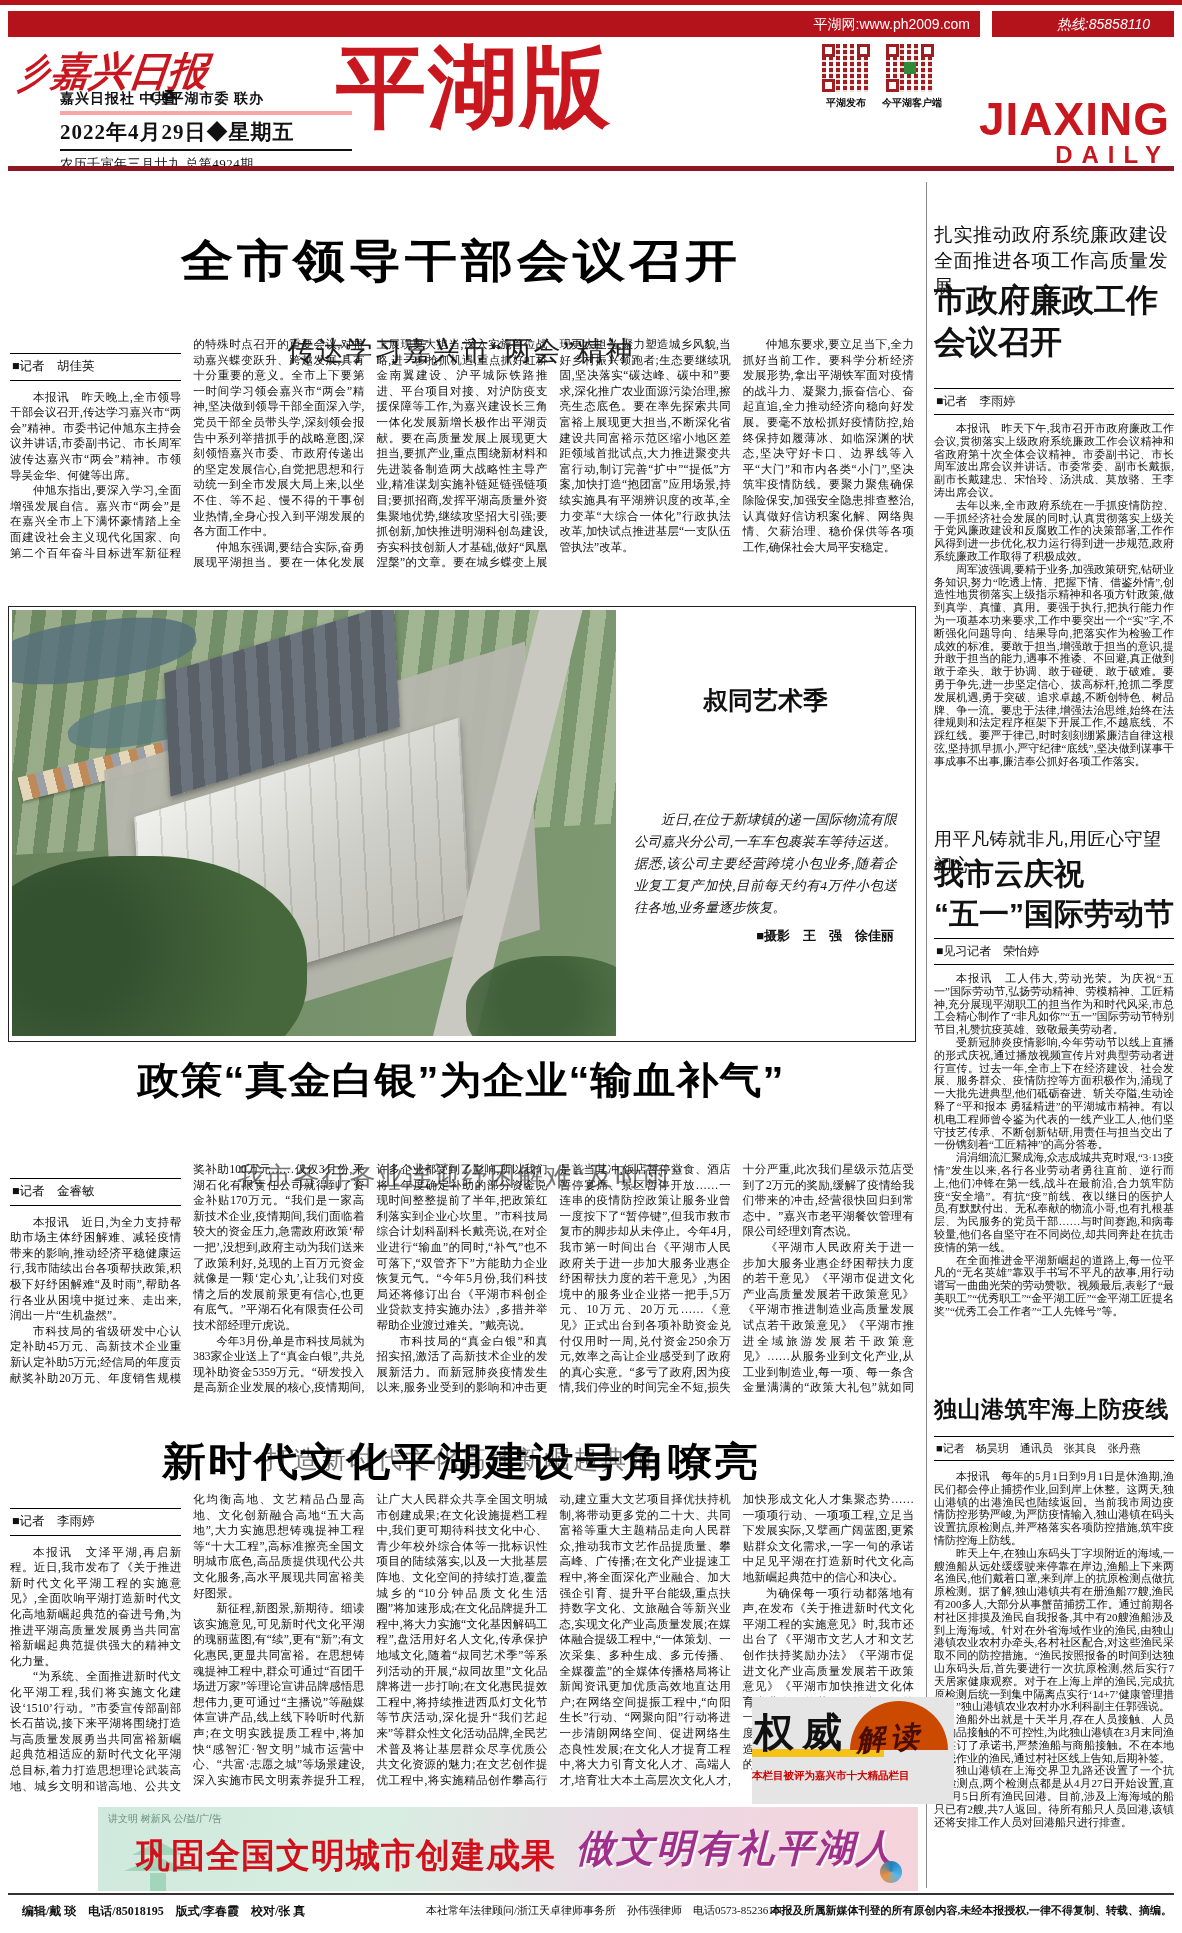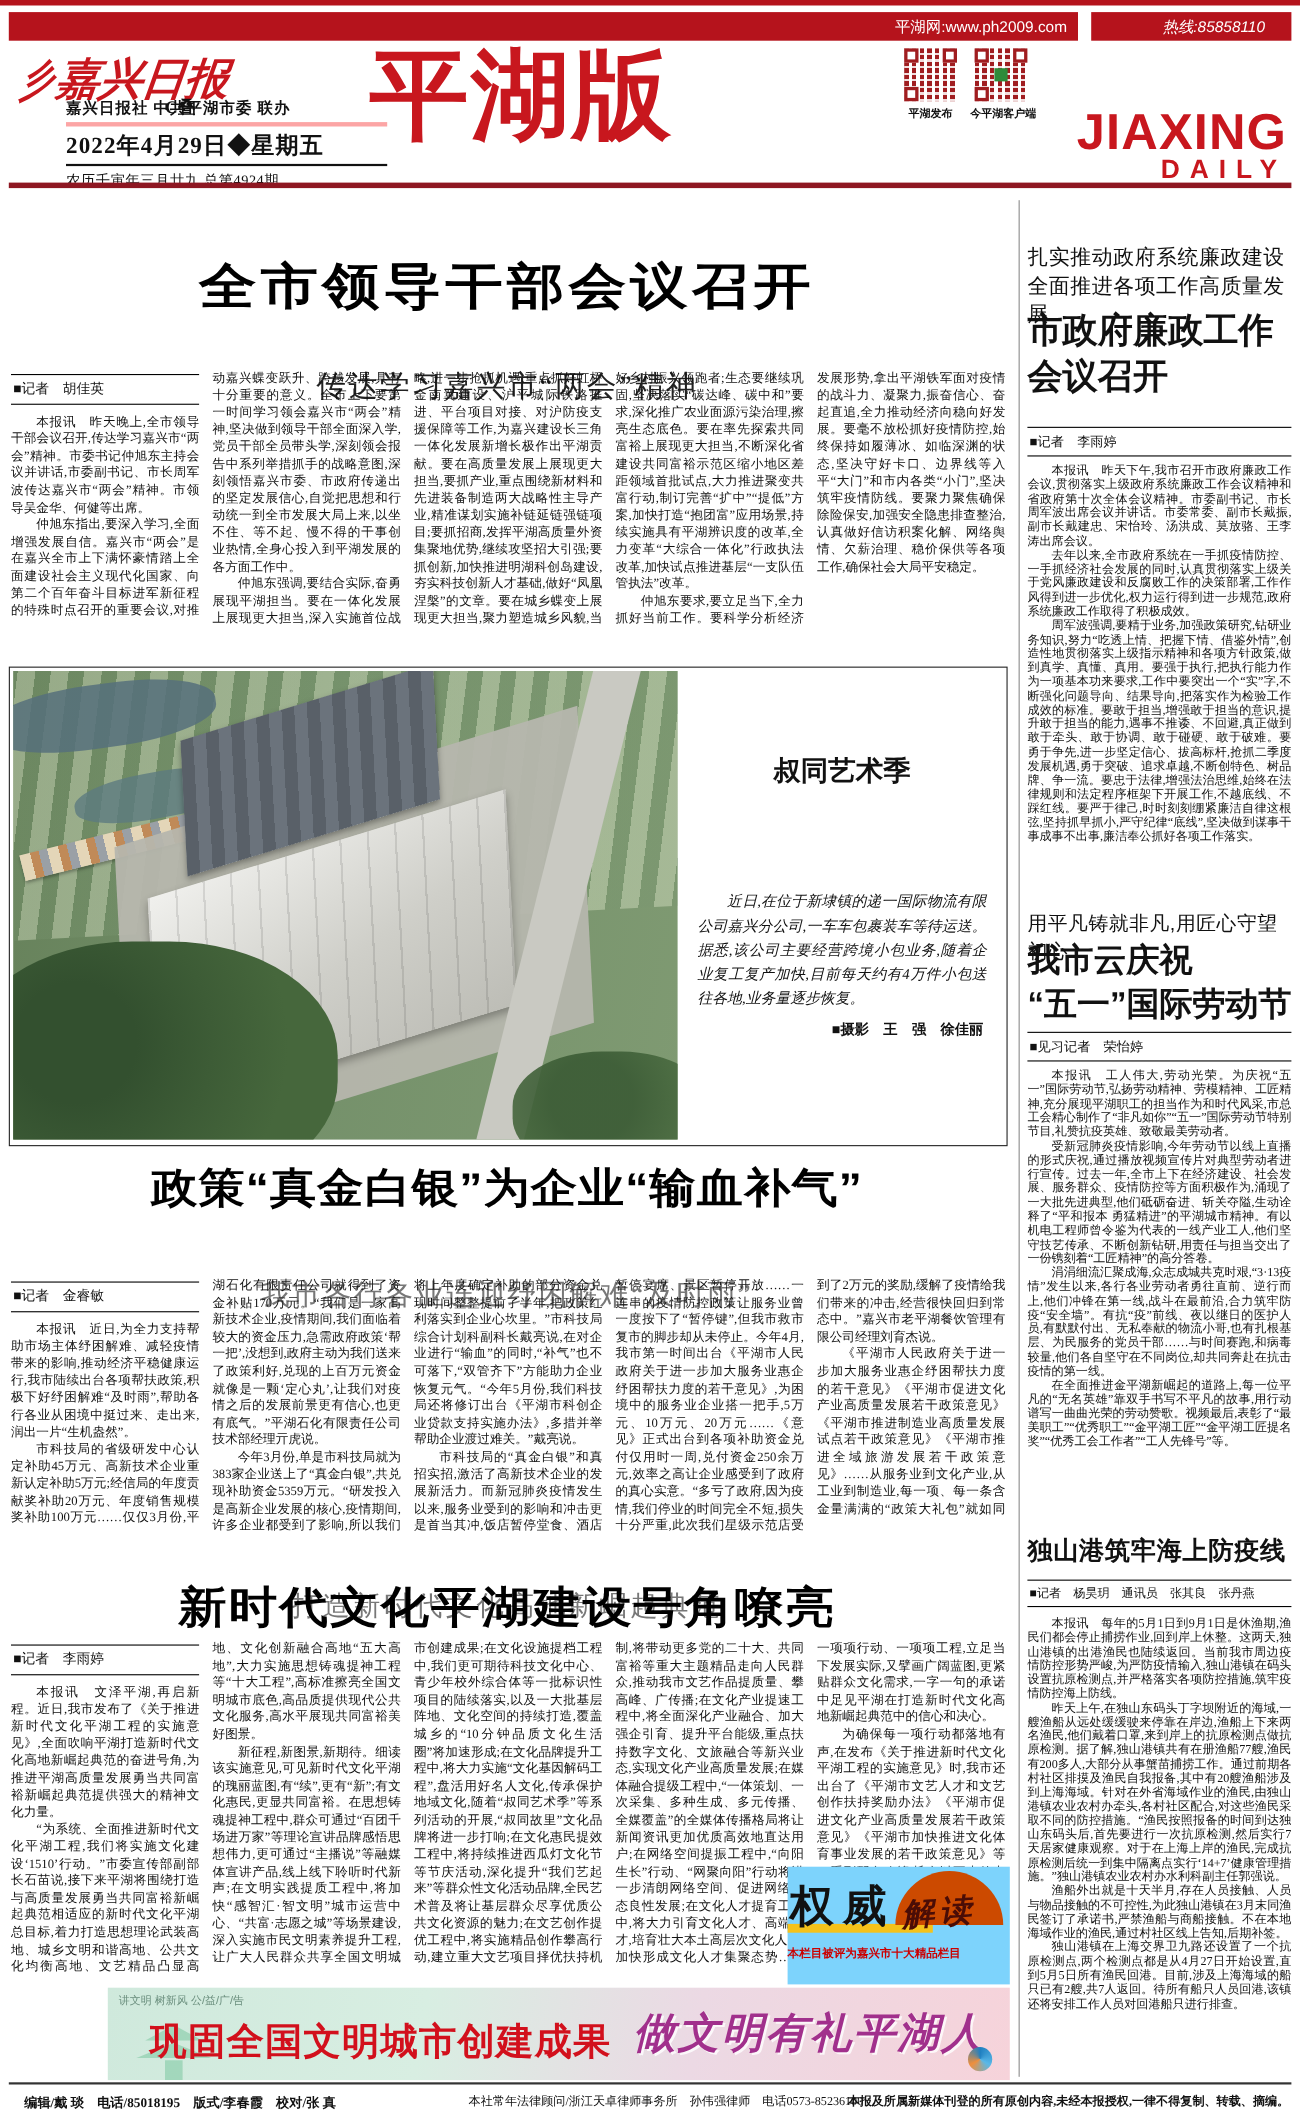--- a/index.html
+++ b/index.html
@@ -36,21 +36,21 @@
   .engtitle .big{font-size:46px;font-weight:900;letter-spacing:1px;line-height:1;}
   .engtitle .small{font-size:24px;font-weight:900;letter-spacing:9px;line-height:1.1;}
   .mastrule{position:absolute;left:8px;right:8px;top:166px;height:5px;background:#8e1722;}
   
   .hl{position:absolute;left:8px;width:906px;text-align:center;font-weight:900;
       font-family:"Liberation Sans",sans-serif;color:#000;}
   .sub{position:absolute;left:8px;width:906px;text-align:center;margin-top:41px;}
   .body5{position:absolute;left:10px;width:904px;column-count:5;column-gap:12px;
          font-size:11.5px;line-height:15.6px;text-align:justify;overflow:hidden;}
   .body5 p.para, .sbody p.para{margin:0;text-indent:2em;}
-  .byline{border-top:1px solid #000;border-bottom:1px solid #000;padding:5px 2px;margin:3px 0 9px 0;
+  .byline{border-top:1px solid #000;border-bottom:1px solid #000;padding:5px 2px;margin:16px 0 9px 0;
           font-size:12.5px;break-inside:avoid;}
   
   .photobox{position:absolute;left:8px;top:606px;width:906px;height:434px;border:1px solid #222;background:#fff;}
   .scene{position:absolute;left:3px;top:3px;width:604px;height:426px;overflow:hidden;
          background:linear-gradient(100deg,#66815a,#74906a 45%,#7f9a72);}
   .ps-fields{position:absolute;left:-20px;top:-20px;width:120%;height:58%;
              background:repeating-linear-gradient(100deg,rgba(225,233,205,.4) 0 16px,rgba(122,150,112,.3) 16px 30px);
              transform:rotate(-3deg);}
   .ps-water1{position:absolute;left:-25px;top:12px;width:210px;height:58px;background:#56707b;border-radius:45%;transform:rotate(-8deg);opacity:.85;}
   .ps-water2{position:absolute;left:55px;top:92px;width:150px;height:42px;background:#5d7a80;border-radius:45%;transform:rotate(-10deg);opacity:.8;}
@@ -79,21 +79,21 @@
   
   .vrule{position:absolute;left:926px;top:182px;width:1px;height:1706px;background:#8a8a8a;}
   .sidebar{position:absolute;left:934px;top:182px;width:240px;height:1706px;}
   .sb-kicker{position:absolute;width:100%;font-family:"Liberation Sans",sans-serif;font-size:19px;
              line-height:26px;letter-spacing:.5px;}
   .sb-title{position:absolute;width:100%;font-family:"Liberation Sans",sans-serif;font-weight:900;}
   .sb-byline{position:absolute;width:100%;border-top:1px solid #000;border-bottom:1px solid #000;
              padding:4px 2px;font-size:12px;box-sizing:border-box;}
   .sbody{position:absolute;width:100%;font-size:11px;line-height:12.8px;text-align:justify;overflow:hidden;}
   
-  .auth{position:absolute;left:716px;top:1697px;width:202px;height:107px;background:#7dd3fc;z-index:5;}
+  .auth{position:absolute;left:752px;top:1697px;width:202px;height:107px;background:#e5e5e5;z-index:5;}
   .auth .ybar{position:absolute;left:0;top:52px;width:132px;height:8px;background:#f5c21a;}
   .auth .sun{position:absolute;left:98px;top:4px;width:98px;height:49px;background:#cc4a00;border-radius:98px 98px 0 0;}
   .auth .w1{position:absolute;left:2px;top:8px;font-family:"Liberation Sans",sans-serif;
             font-weight:900;font-size:40px;letter-spacing:8px;}
   .auth .w2{position:absolute;left:104px;top:22px;font-style:italic;font-weight:900;font-size:29px;
             color:#4a0d06;letter-spacing:5px;transform:rotate(-4deg);}
   .auth .tag{position:absolute;left:0;top:72px;font-family:"Liberation Sans",sans-serif;
              font-weight:bold;font-size:10.5px;color:#c00;}
   
   .banner{position:absolute;left:98px;top:1807px;width:820px;height:84px;overflow:hidden;

